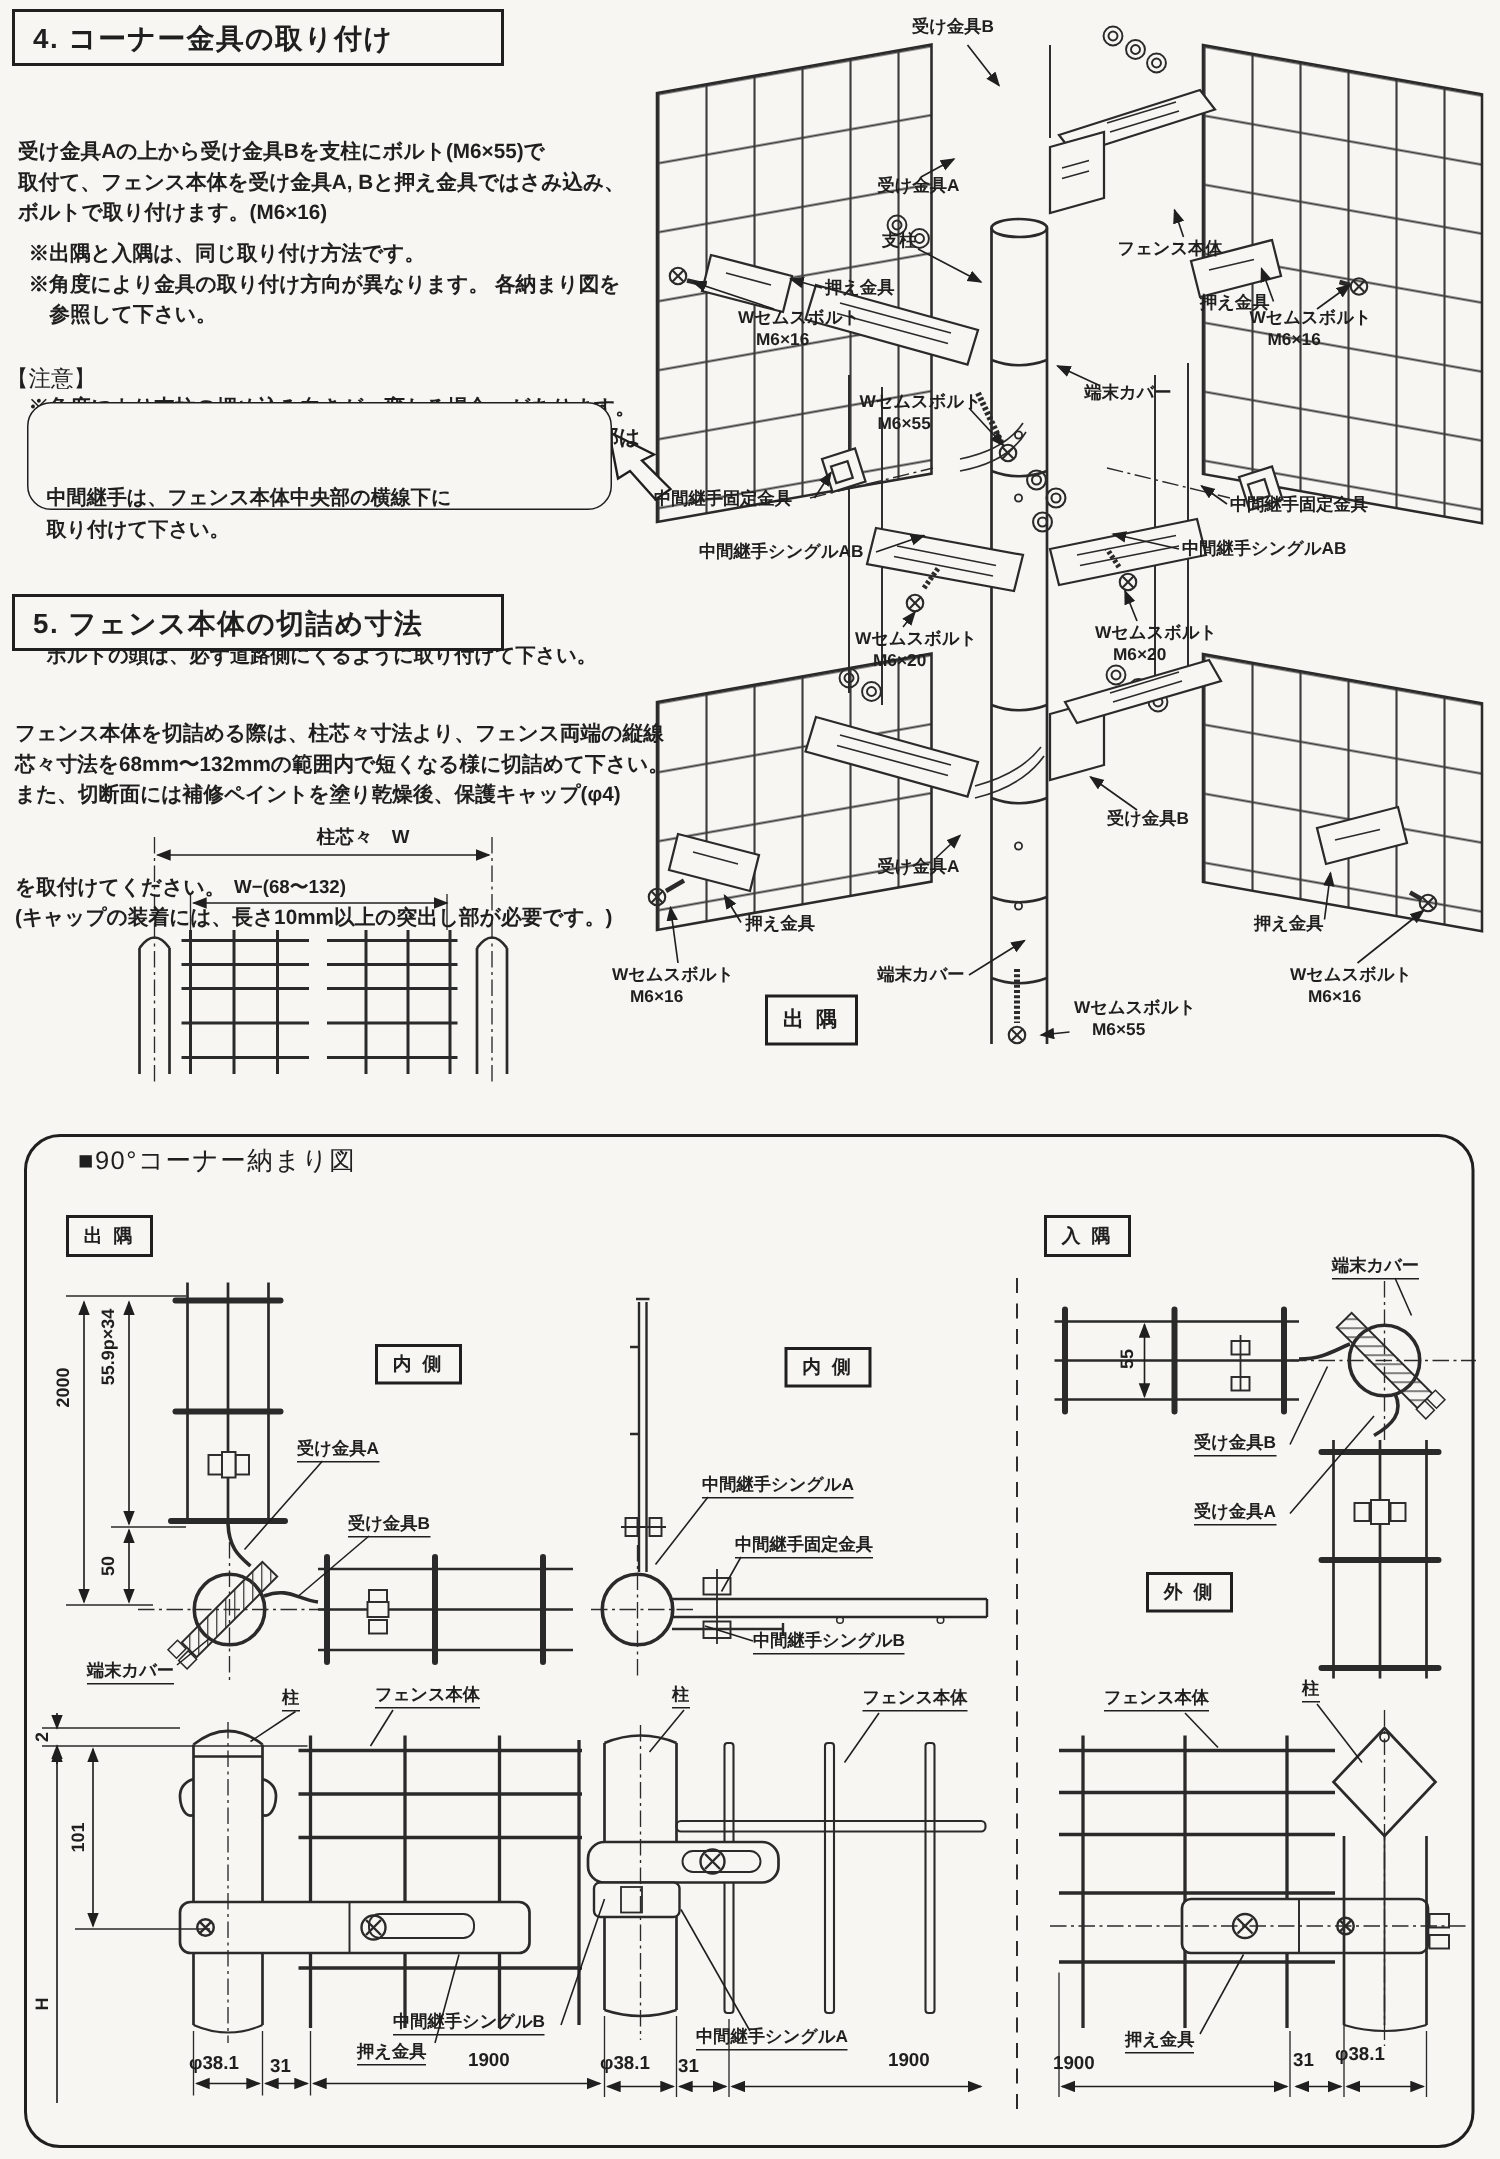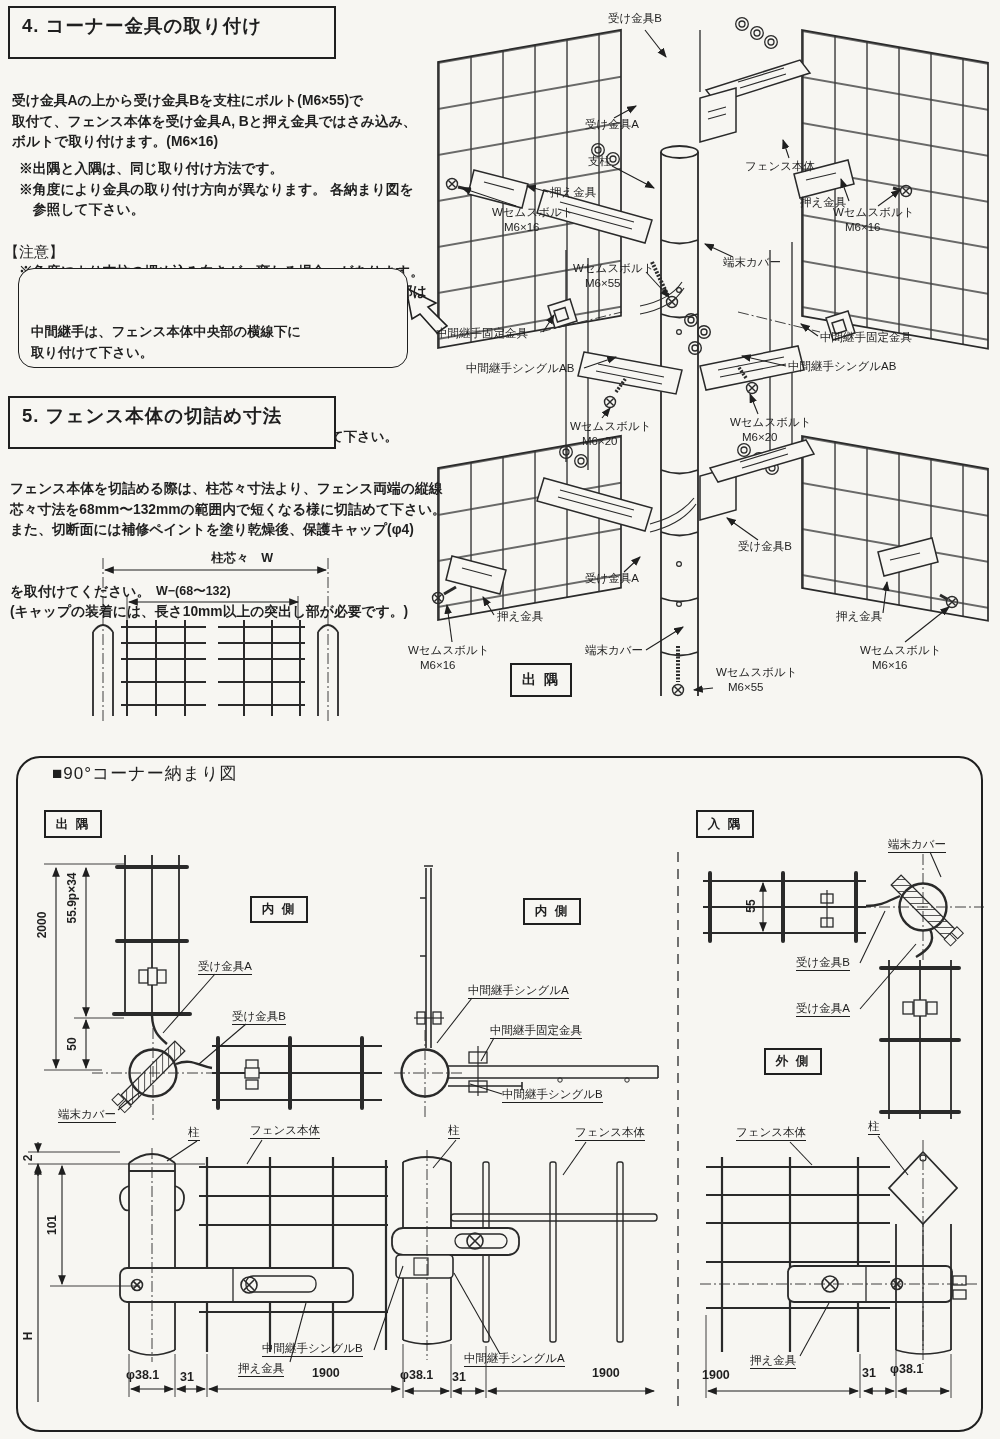--- a/index.html
+++ b/index.html
@@ -1,24 +1,24 @@
 <!DOCTYPE html>
 <html><head>
 <meta charset="utf-8">
 <style>
 *{margin:0;padding:0;box-sizing:border-box}
 html,body{width:1000px;height:1439px}
 body{position:relative;background:#f7f6f2;font-family:"Liberation Sans",sans-serif;color:#1f1f1f;overflow:hidden}
 svg{position:absolute;left:0;top:0;z-index:1}
-.lbl{position:absolute;z-index:3;font-size:11.5px;font-weight:400;line-height:13px;white-space:nowrap}
+.lbl{position:absolute;z-index:3;font-size:11.5px;font-weight:700;line-height:13px;white-space:nowrap}
 .lbl.u{border-bottom:1.2px solid #1f1f1f;padding-bottom:1px}
 .vlbl{position:absolute;z-index:3;font-size:12px;font-weight:600;white-space:nowrap;transform:translate(-50%,-50%) rotate(-90deg)}
 .dim{position:absolute;z-index:3;font-size:12.5px;font-weight:600;white-space:nowrap}
 .boxlbl{position:absolute;z-index:3;border:2px solid #1f1f1f;display:flex;align-items:center;justify-content:center;font-weight:bold;font-size:12.5px;letter-spacing:2px;background:#f7f6f2}
-.titlebox{position:absolute;z-index:3;border:2px solid #1f1f1f;padding:5px 12px 19px;font-size:18.5px;font-weight:bold;letter-spacing:1px;background:#f7f6f2;white-space:nowrap}
+.titlebox{position:absolute;z-index:3;border:2px solid #1f1f1f;padding:5px 12px 4px;font-size:18.5px;font-weight:bold;letter-spacing:1px;background:#f7f6f2;white-space:nowrap}
 .para{position:absolute;z-index:3;font-size:13.8px;line-height:20.5px;font-weight:600;white-space:pre}
 .caution-head{position:absolute;z-index:3;font-size:15px;font-weight:normal}
 .bubble{position:absolute;z-index:3;border:1.8px solid #1f1f1f;border-radius:16px;background:#f7f6f2;padding:10px 12px;font-size:13.4px;line-height:21px;font-weight:600;white-space:pre}
 .paneltitle{position:absolute;z-index:3;font-size:17px;font-weight:normal;letter-spacing:1px}
 .panelborder{position:absolute;z-index:2;border:2.2px solid #1f1f1f;border-radius:24px}
 </style>
 </head>
 <body>
 
 <svg width="1000" height="1439" viewBox="0 0 1000 1439">
@@ -427,21 +427,21 @@
 
 <div class="titlebox" style="left:8px;top:6px;min-width:328px">4. コーナー金具の取り付け</div>
 <div class="para" style="left:12px;top:50px">
   <div>受け金具Aの上から受け金具Bを支柱にボルト(M6×55)で</div><div>取付て、フェンス本体を受け金具A, Bと押え金具ではさみ込み、</div><div>ボルトで取り付けます。(M6×16)</div>
 </div>
 <div class="para" style="left:19px;top:118px">
   <div>※出隅と入隅は、同じ取り付け方法です。</div><div>※角度により金具の取り付け方向が異なります。 各納まり図を</div><div>　参照して下さい。</div>
   <div>※角度により支柱の埋め込み向きが、変わる場合　があります。</div><div>※中間継手の取り付け方法は端末部と同じですが、 コーナー部は</div><div>　中間継手シングルABを2ヶ所使用して下さい。</div>
 </div>
 <div class="caution-head" style="left:4px;top:243px">【注意】</div>
-<div class="bubble" style="left:18px;top:268px;width:390px;height:100px">
+<div class="bubble" style="left:18px;top:268px;width:390px;height:72px">
   <div>中間継手は、フェンス本体中央部の横線下に</div><div>取り付けて下さい。</div>
   <div>中間継手は、H600とH800は使用しません。</div><div>ボルトの頭は、必ず道路側にくるように取り付けて下さい。</div>
 </div>
 
 <div class="titlebox" style="left:8px;top:396px;min-width:328px">5. フェンス本体の切詰め寸法</div>
 <div class="para" style="left:10px;top:438px">
   <div>フェンス本体を切詰める際は、柱芯々寸法より、フェンス両端の縦線</div><div>芯々寸法を68mm〜132mmの範囲内で短くなる様に切詰めて下さい。</div><div>また、切断面には補修ペイントを塗り乾燥後、保護キャップ(φ4)</div>
   <div>を取付けてください。</div><div>(キャップの装着には、長さ10mm以上の突出し部が必要です。)</div>
 </div>
 <div class="dim" style="left:158px;top:550px;width:115px;text-align:right">柱芯々　W</div>

